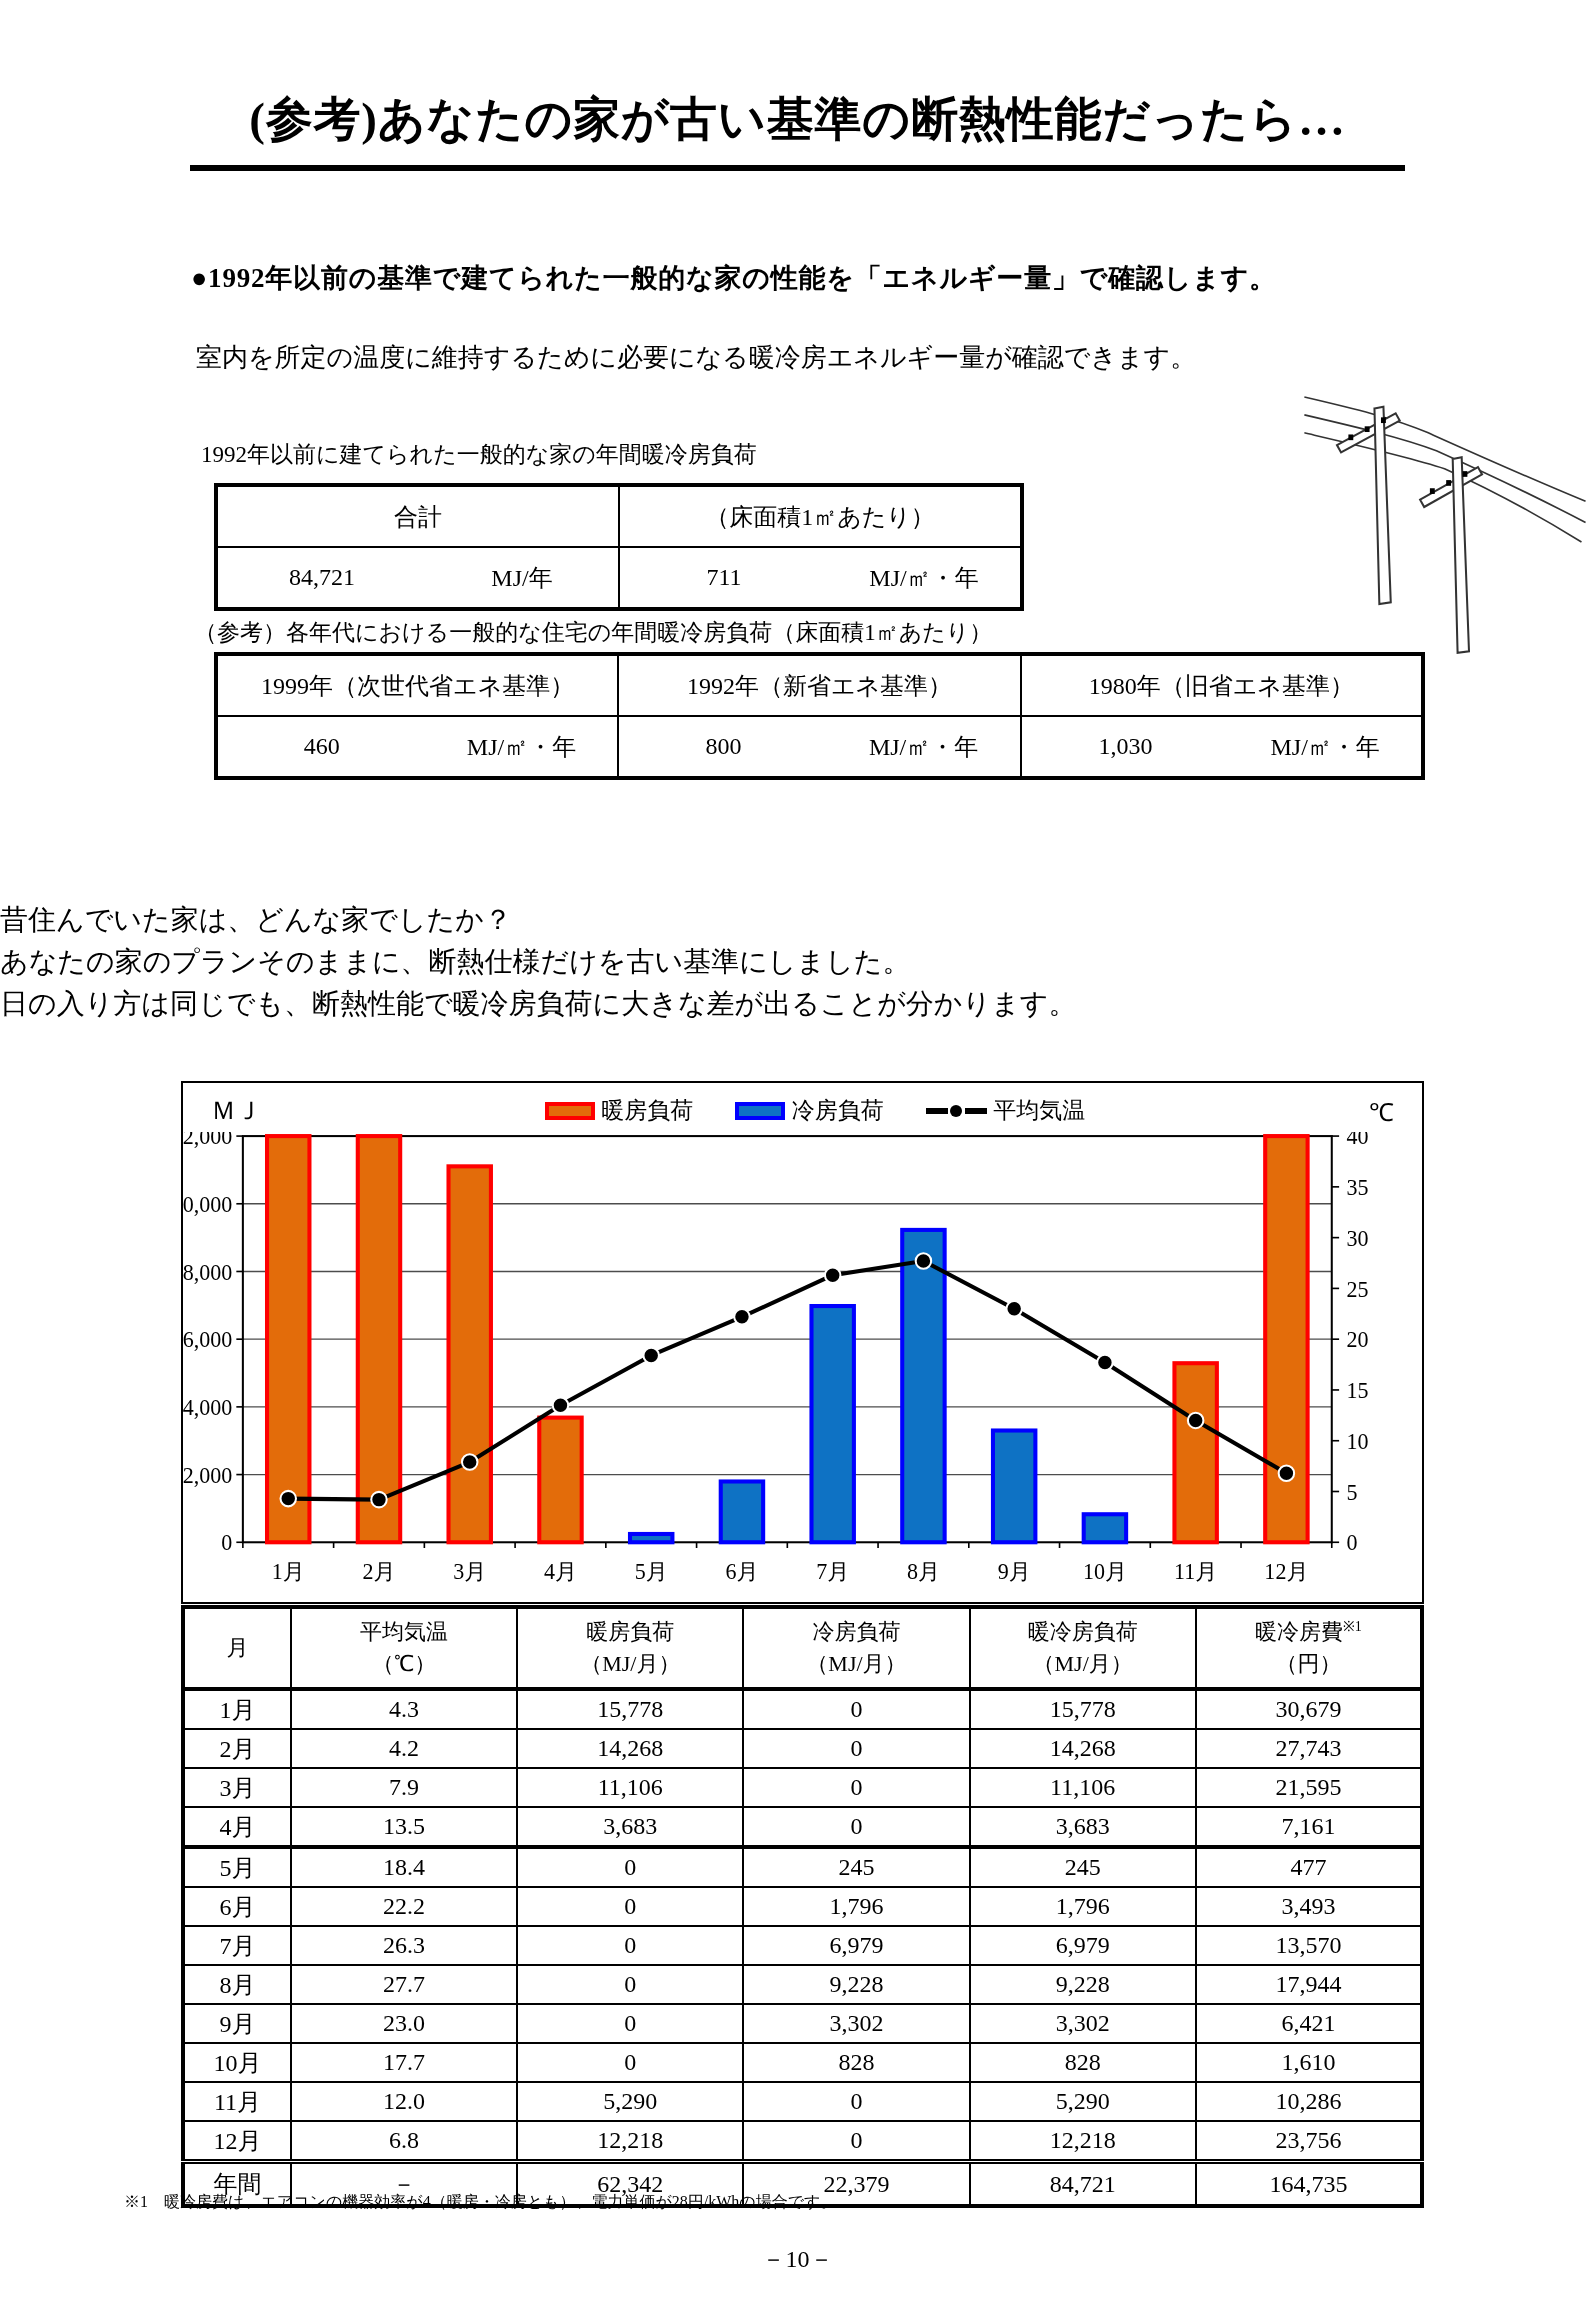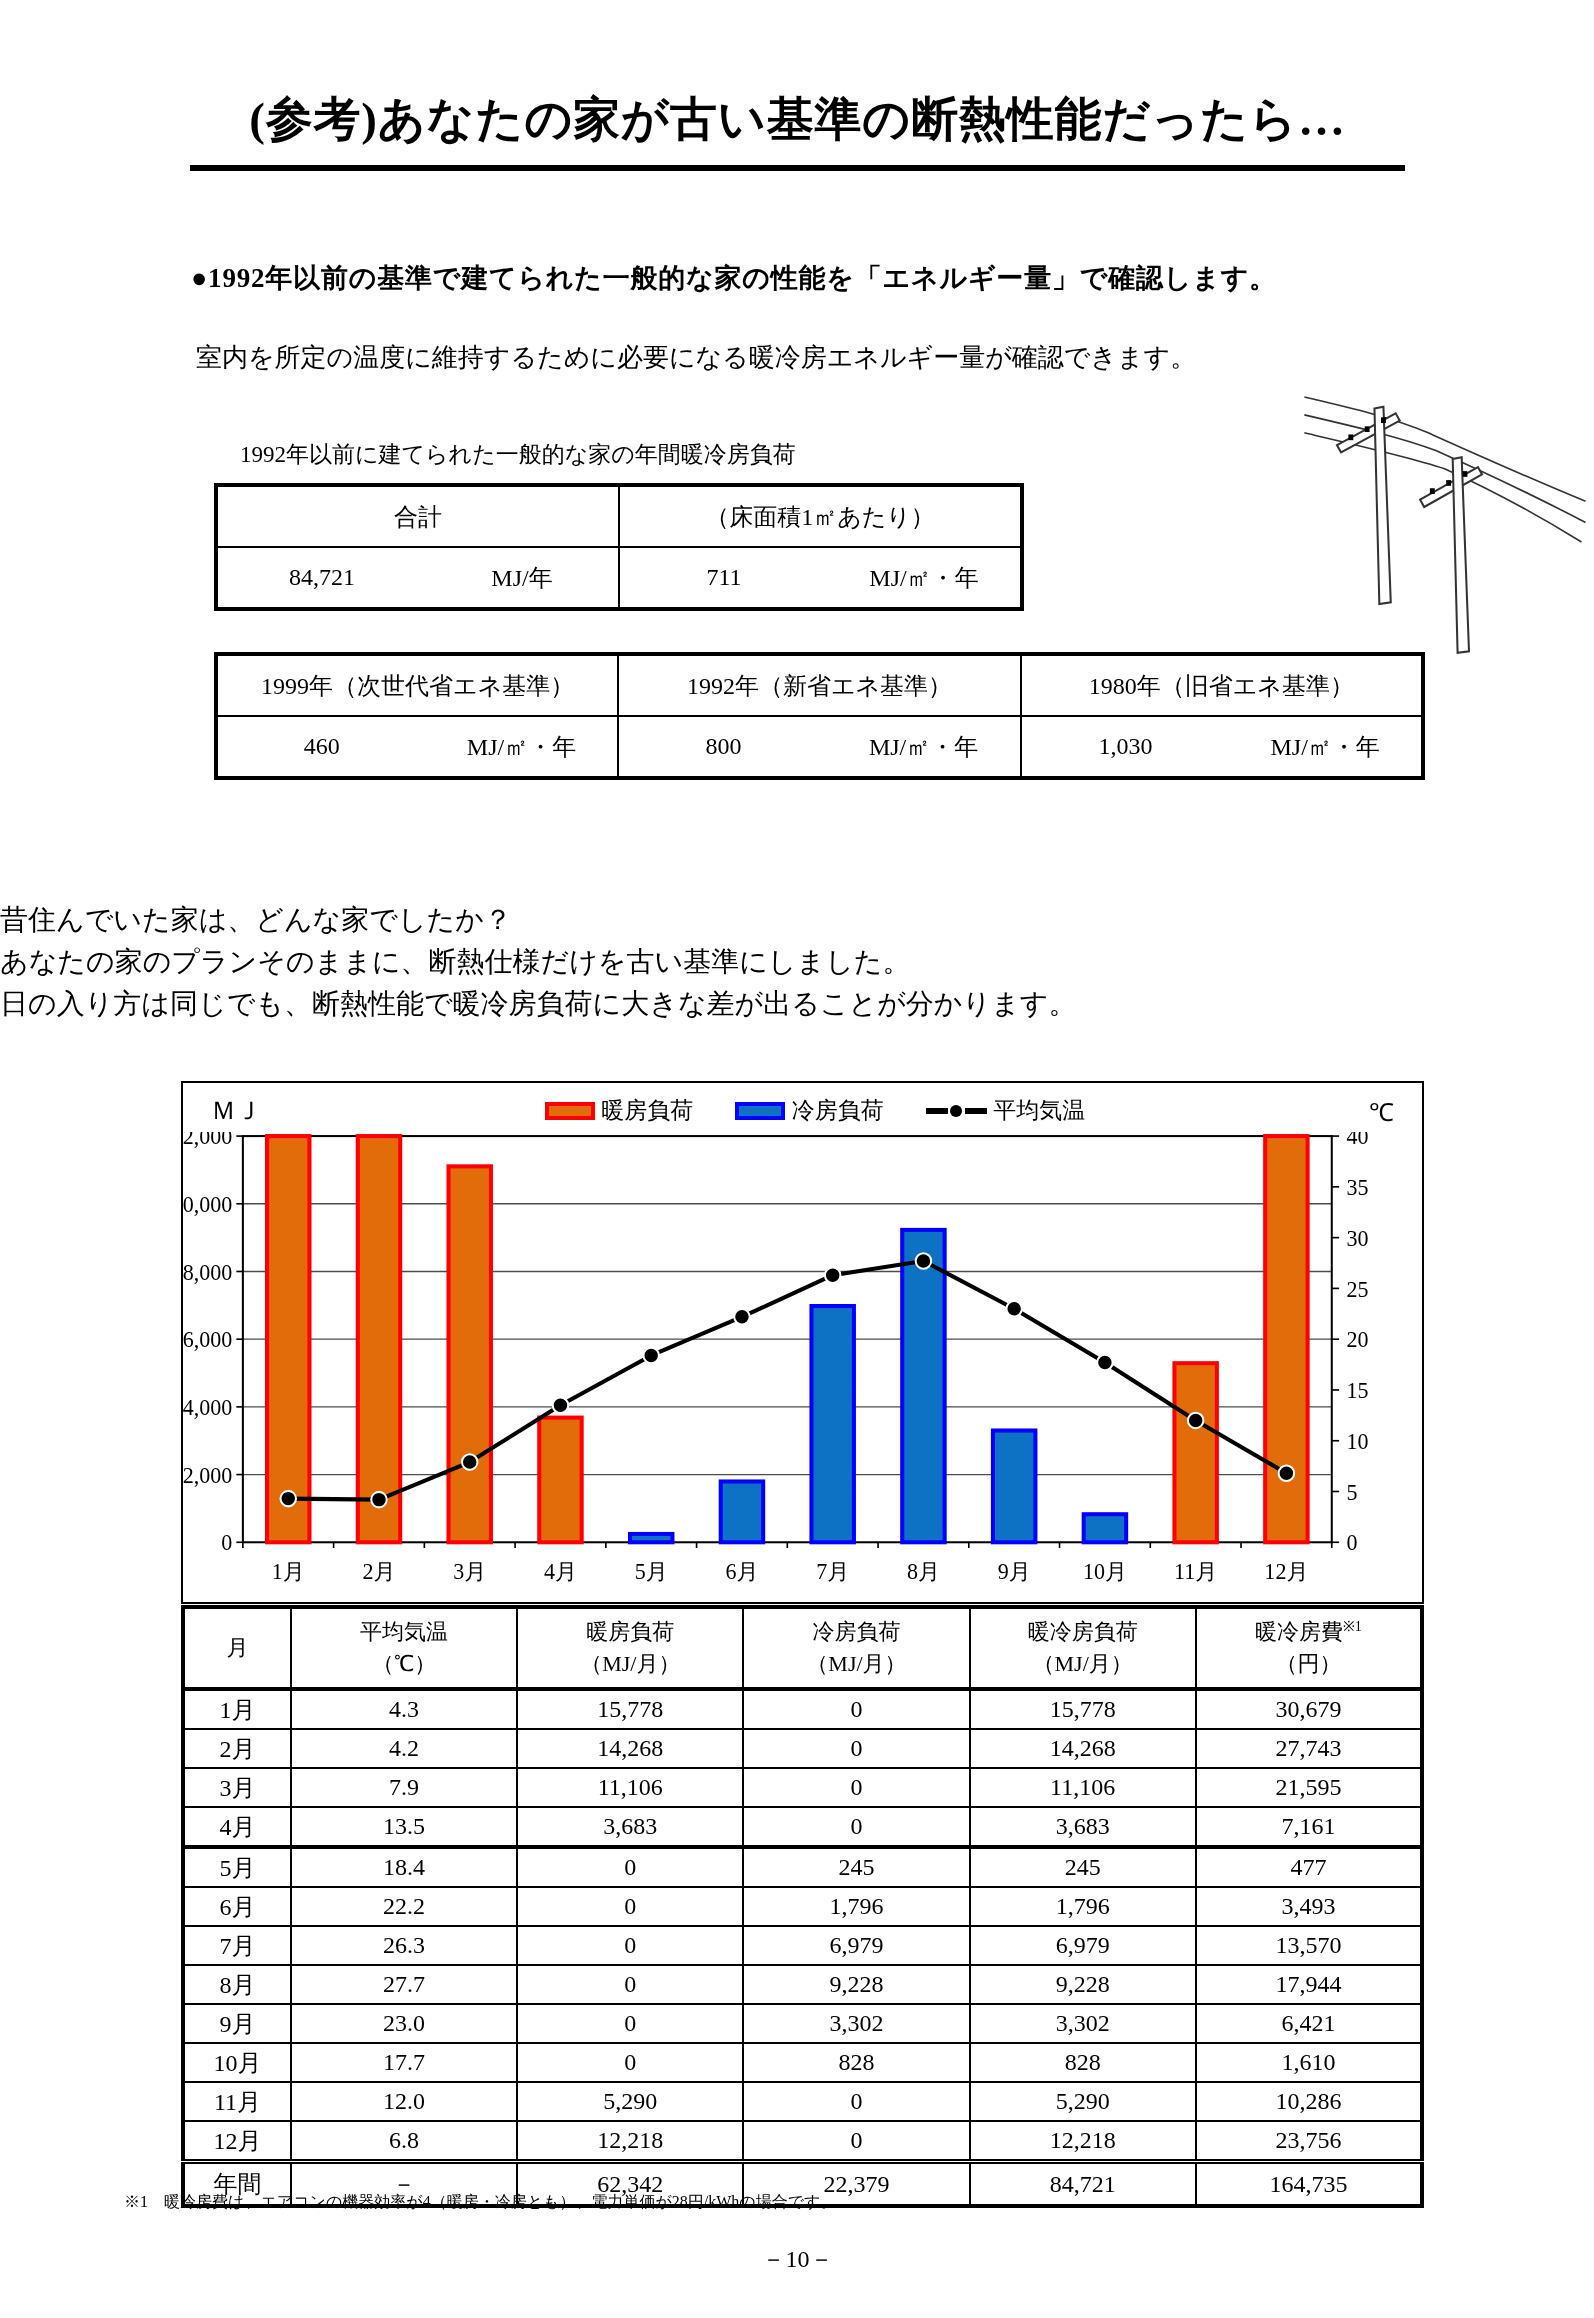--- a/index.html
+++ b/index.html
@@ -4,21 +4,21 @@
 <style>
   html,body{margin:0;padding:0;background:#9a9a9a;}
   .page{position:relative;width:1595px;height:2319px;background:#ffffff;margin:0 auto;
         font-family:Liberation Serif, serif;color:#000;overflow:hidden;}
   .page-title{position:absolute;top:57px;left:0;width:100%;text-align:center;
         font-size:47px;font-weight:bold;letter-spacing:0.8px;}
   .title-rule{position:absolute;left:190px;top:165px;width:1215px;height:5.7px;background:#000;}
   .lead-heading{position:absolute;left:191px;top:260px;font-size:27px;font-weight:bold;letter-spacing:0.8px;}
   .intro{position:absolute;left:196px;top:340px;font-size:26px;}
   .caption{position:absolute;font-size:23px;}
-  .caption.c1{left:201px;top:439px;margin-left:39px;}
+  .caption.c1{left:201px;top:439px;}
   .caption.c2{left:194px;top:617px;}
 
   table.box{position:absolute;border-collapse:collapse;table-layout:fixed;border:4.1px solid #000;}
   table.box td{border:2.4px solid #000;font-size:24px;text-align:center;height:59px;padding:0;}
   .val{display:flex;width:100%;align-items:center;}
   .val .num{width:52%;text-align:center;}
   .val .unit{width:48%;text-align:center;}
 
   .mid-text{position:absolute;top:899px;left:0;width:100%;text-align:left;
         font-size:28px;line-height:1.5;}
@@ -100,20 +100,21 @@
       <td>
         <span class="val">
               <span class="num">711</span>
               <span class="unit">MJ/㎡・年</span>
             </span>
       </td>
     </tr>
   </tbody>
     </table>
 
+  <div class="caption c2">（参考）各年代における一般的な住宅の年間暖冷房負荷（床面積1㎡あたり）</div>
 
   <table class="box" style="left:214px;top:652px;width:1211px;">
     <tbody>
         <tr>
       <td>1999年（次世代省エネ基準）</td>
       <td>1992年（新省エネ基準）</td>
       <td>1980年（旧省エネ基準）</td>
     </tr>
     <tr>
       <td>

